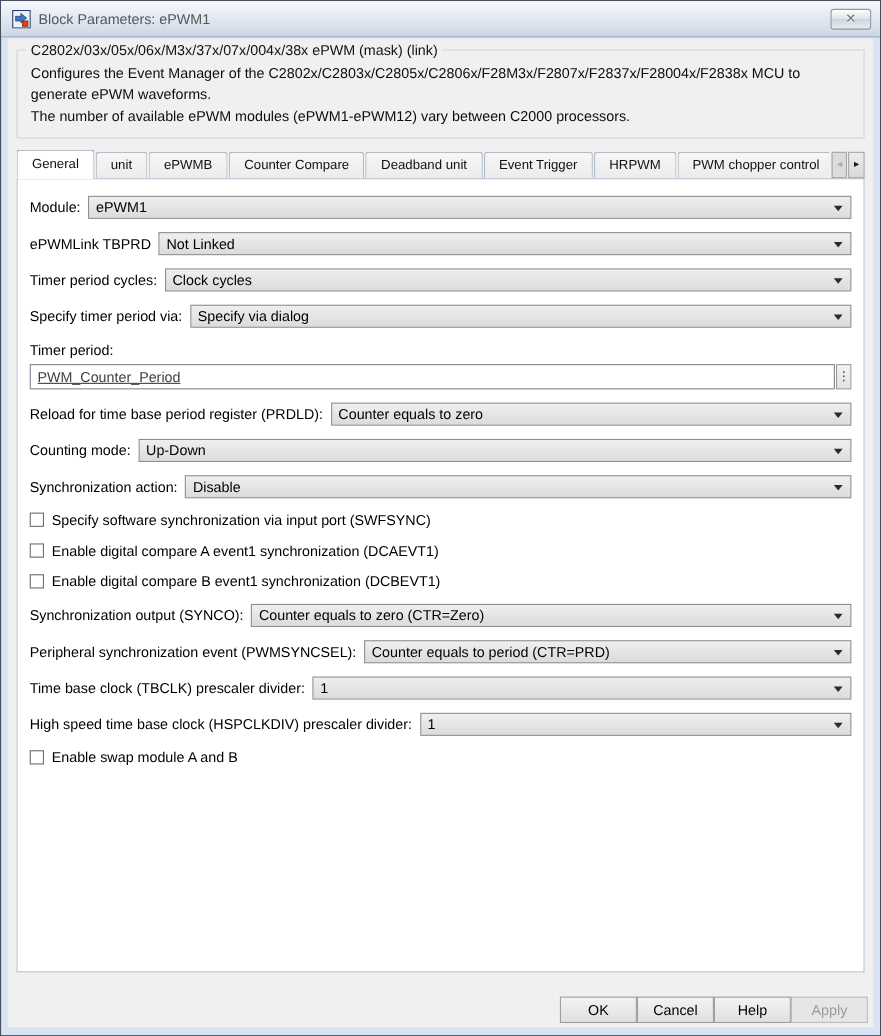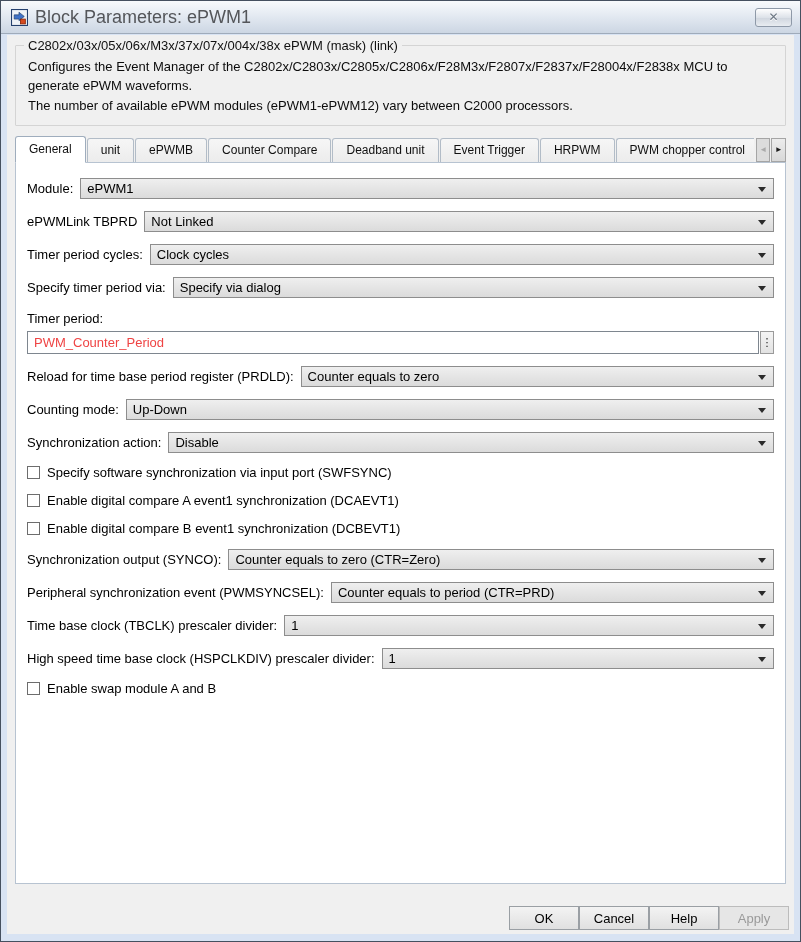--- a/index.html
+++ b/index.html
@@ -18,21 +18,21 @@
   }
   
   .titlebar {
     height: 33px; flex: 0 0 33px;
     background: linear-gradient(#f8fafc 0%, #e4eaf2 45%, #ccd6e3 100%);
     border-bottom: 1px solid #9fabba;
     display: flex; align-items: center;
     padding: 0 8px 0 10px;
   }
   .titlebar .app-icon { width: 17px; height: 17px; margin-right: 7px; flex: 0 0 auto; }
-  .titlebar .title-text { color: #54565a; font-size: 18px; flex: 1; white-space: nowrap; overflow: hidden; }
+  .titlebar .title-text { color: #54565a; font-size: 13px; flex: 1; white-space: nowrap; overflow: hidden; }
   .close-btn {
     width: 37px; height: 19px;
     border: 1px solid #8e99a8; border-radius: 3px;
     background: linear-gradient(#fefefe, #dde2e9 50%, #cfd5de 51%, #e8ecf1);
     color: #6b7683; font-weight: bold; font-size: 12px;
     display: flex; align-items: center; justify-content: center;
     text-shadow: 0 1px 0 #ffffff;
     cursor: default;
   }
   
@@ -118,22 +118,23 @@
     border-top: 5px solid #2b2b2b;
   }
   .label-row { margin-bottom: 4px; height: 17px; }
   .edit-row { display: flex; align-items: stretch; margin-bottom: 12px; height: 23px; }
   .textinput {
     flex: 1; height: 23px;
     border: 1px solid #7e868f;
     background: #ffffff;
     padding: 0 6px;
     font-family: "Liberation Sans", "DejaVu Sans", sans-serif;
-    font-size: 13px; color: #ef4444;
+    font-size: 13px; color: #404040;
     outline: none;
+    text-decoration: underline;
   }
   .edit-side-btn {
     width: 14px; height: 23px; margin-left: 1px;
     border: 1px solid #9a9a9a;
     background: linear-gradient(#f4f4f4, #e2e2e2);
     display: flex; align-items: center; justify-content: center;
     font-size: 11px; color: #222; line-height: 1;
     cursor: default;
   }
   .cbrow { display: flex; align-items: center; margin-bottom: 13px; height: 15px; }

